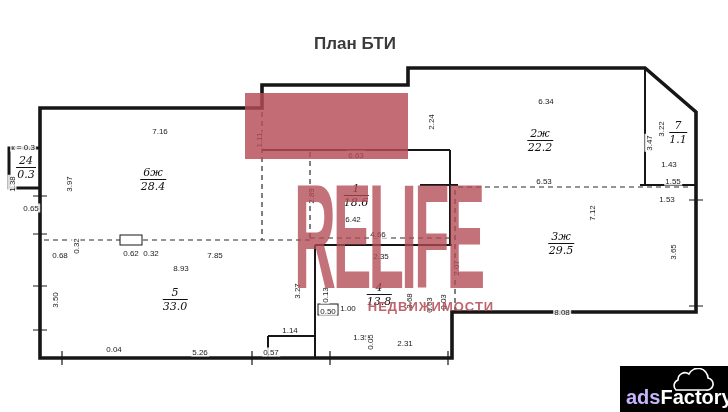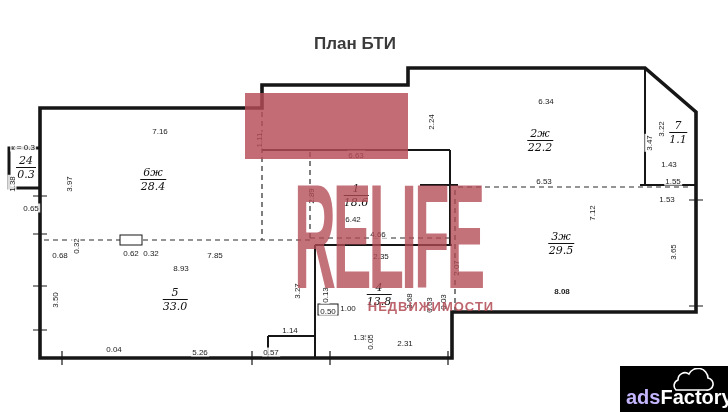--- a/index.html
+++ b/index.html
@@ -68,21 +68,21 @@
       <div class="dim" style="left: 546px; top: 101px;">6.34</div>
       <div class="dim rot" style="left: 431px; top: 122px;">2.24</div>
       <div class="dim rot" style="left: 661px; top: 129px;">3.22</div>
       <div class="dim rot" style="left: 649px; top: 143px;">3.47</div>
       <div class="dim" style="left: 669px; top: 164px; text-align: center;">1.43</div>
       <div class="dim" style="left: 673px; top: 181px; text-align: center;">1.55</div>
       <div class="dim" style="left: 544px; top: 181px;">6.53</div>
       <div class="dim rot" style="left: 592px; top: 213px;">7.12</div>
       <div class="dim" style="left: 667px; top: 199px;">1.53</div>
       <div class="dim rot" style="left: 673px; top: 252px;">3.65</div>
-      <div class="dim" style="left: 562px; top: 291px; font-weight: bold;">8.08</div>
+      <div class="dim" style="left: 562px; top: 312px;">8.08</div>
       <div class="dim rot" style="left: 456px; top: 268px;">2.07</div>
       <div class="dim" style="left: 356px; top: 155px;">6.63</div>
       <div class="dim rot" style="left: 311px; top: 196px;">2.89</div>
       <div class="dim" style="left: 353px; top: 219px;">6.42</div>
       <div class="dim" style="left: 378px; top: 234px;">4.66</div>
       <div class="dim" style="left: 381px; top: 256px;">2.35</div>
       <div class="dim rot" style="left: 409px; top: 301px;">3.68</div>
       <div class="dim rot" style="left: 429px; top: 305px;">0.63</div>
       <div class="dim rot" style="left: 443px; top: 302px;">0.03</div>
       <div class="dim rot" style="left: 325px; top: 295px;">0.13</div>

